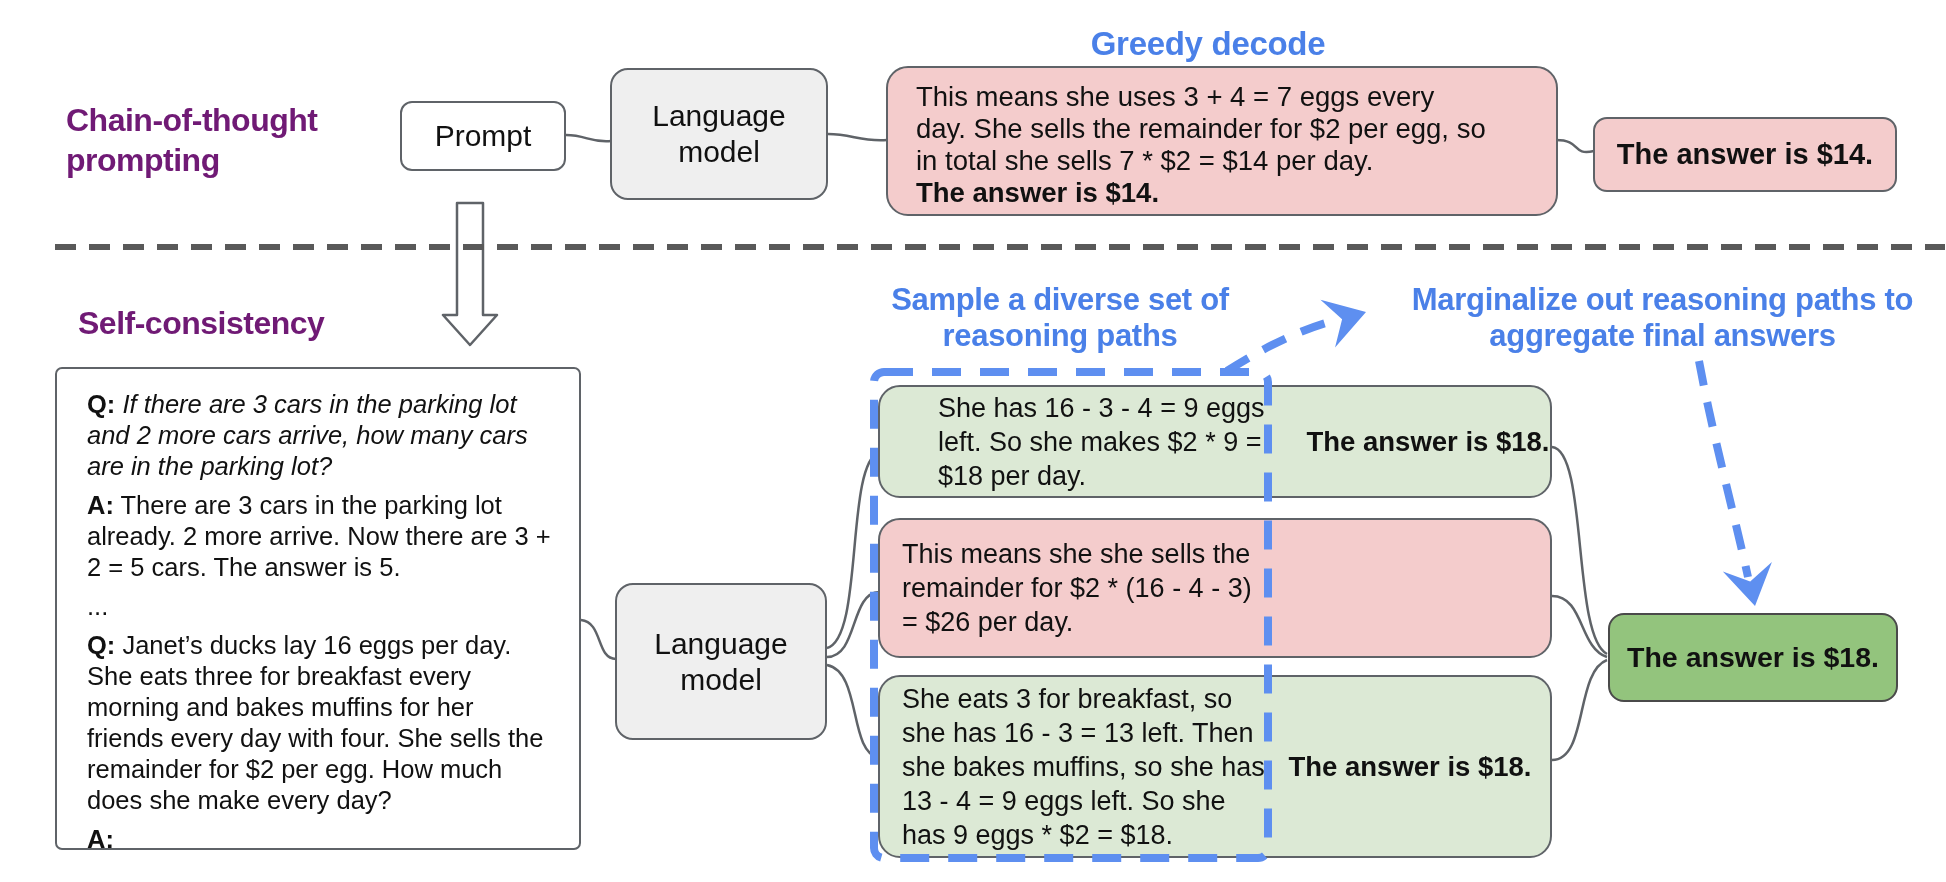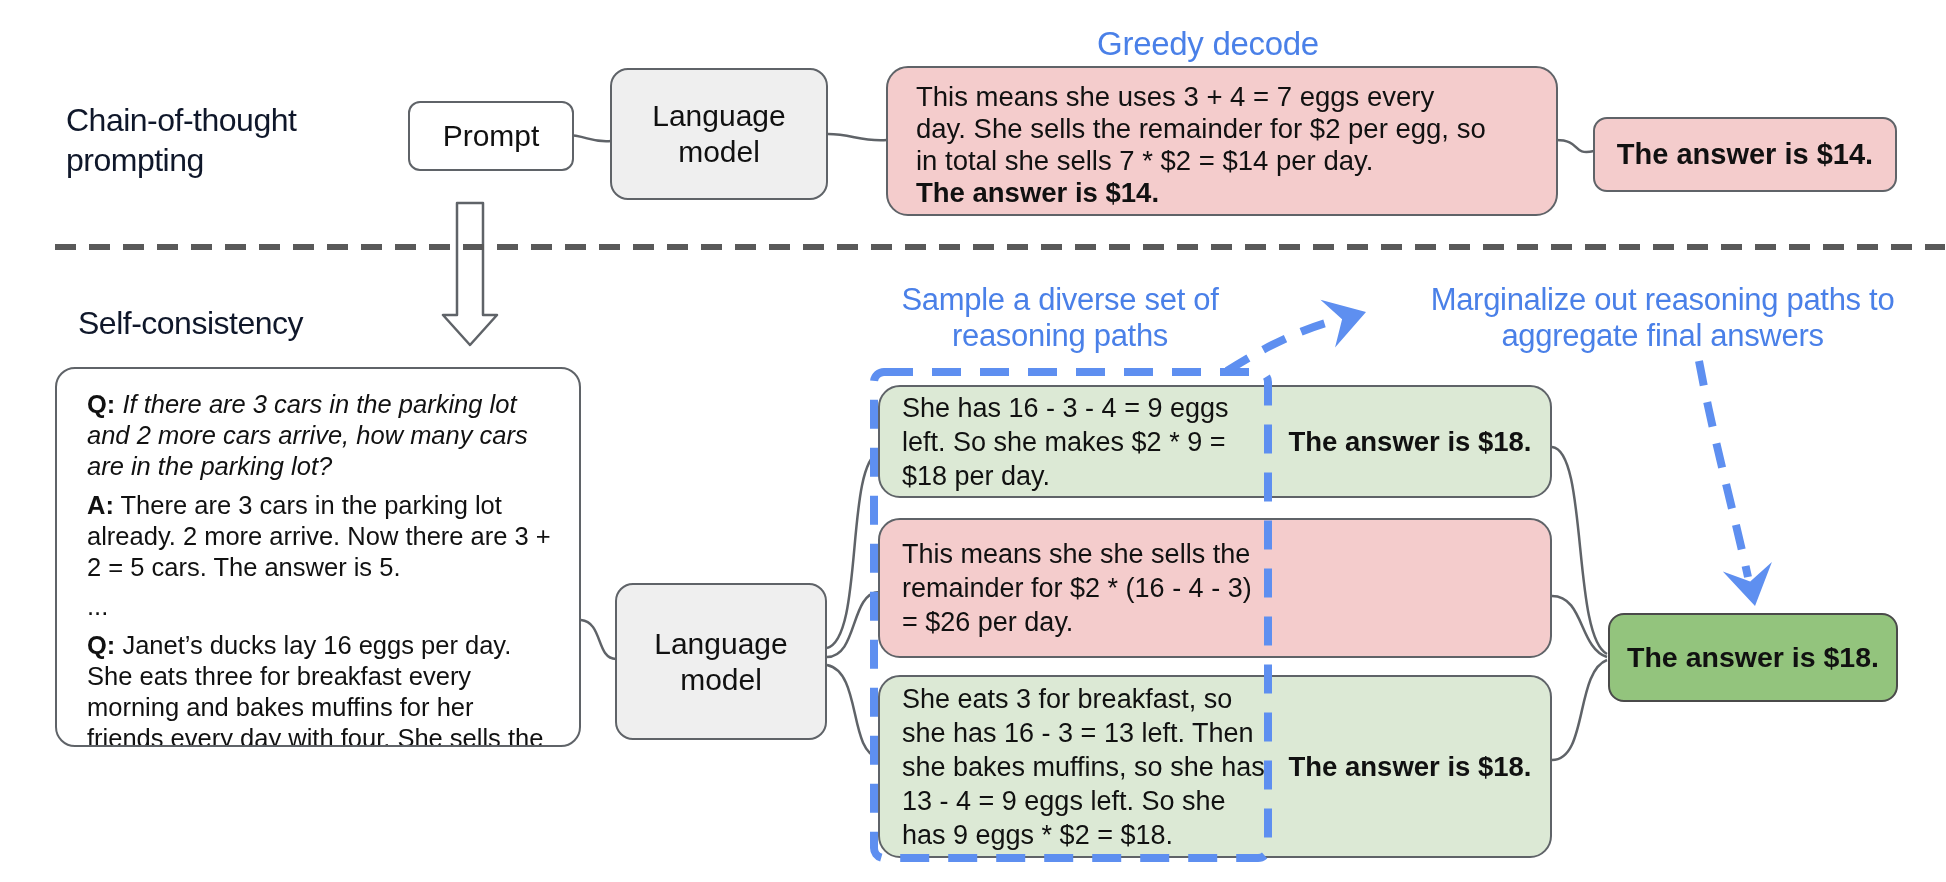--- a/index.html
+++ b/index.html
@@ -5,44 +5,44 @@
   :root{
     --pink:#f4cccc; --light-green:#dce9d5; --dark-green:#93c47d;
     --gray-fill:#efefef; --border:#5f6368; --divider:#595959;
     --blue-text:#4a80e8; --blue-dash:#5e8ff0; --ink:#111111; --bg:#ffffff;
   }
   html,body{margin:0;padding:0;background:var(--bg);}
   .stage{position:relative;width:1946px;height:882px;background:var(--bg);
          font-family:"Liberation Sans","DejaVu Sans",sans-serif;color:var(--ink);overflow:hidden;}
   svg.layer{position:absolute;left:0;top:0;width:1946px;height:882px;pointer-events:none;}
   .abs{position:absolute;box-sizing:border-box;}
-  .section-label{font-weight:normal;font-size:32px;line-height:1.25;color:#0f172a;letter-spacing:-0.5px;}
-  .blue-label{font-weight:normal;font-size:31px;line-height:36px;color:var(--blue-text);text-align:center;letter-spacing:-0.3px;}
+  .section-label{font-weight:bold;font-size:32px;line-height:1.25;color:#701a75;letter-spacing:-0.5px;}
+  .blue-label{font-weight:bold;font-size:31px;line-height:36px;color:var(--blue-text);text-align:center;letter-spacing:-0.3px;}
   .node{border:2.5px solid var(--border);display:flex;align-items:center;justify-content:center;text-align:center;background:#fff;}
-  .prompt-box{left:400px;top:101px;width:166px;height:70px;border-radius:12px;font-size:30px;margin-left:8px;}
+  .prompt-box{left:400px;top:101px;width:166px;height:70px;border-radius:12px;font-size:30px;}
   .lm-box{background:var(--gray-fill);border-radius:18px;font-size:30px;line-height:36px;}
   .lm1{left:610px;top:68px;width:218px;height:132px;}
   .lm2{left:615px;top:583px;width:212px;height:157px;}
   .greedy{left:1040px;top:26px;width:336px;font-size:33px;line-height:36px;}
   .cot-output{left:886px;top:66px;width:672px;height:150px;background:var(--pink);
     border:2.5px solid var(--border);border-radius:22px;padding:13px 70px 0 28px;
     font-size:27.5px;line-height:32px;}
   .cot-output b{display:block;}
   .answer-chip{background:var(--pink);border:2.5px solid var(--border);border-radius:14px;
     font-weight:bold;font-size:29px;}
   .ans1{left:1593px;top:117px;width:304px;height:75px;}
-  .qa-box{left:55px;top:367px;width:526px;height:380px;border:2.5px solid var(--border);
-    border-radius:20px;background:#fff;padding:20px 24px 0 30px;font-size:25.5px;line-height:31px;overflow:hidden;}
+  .qa-box{left:55px;top:367px;width:526px;height:483px;border:2.5px solid var(--border);
+    border-radius:7px;background:#fff;padding:20px 24px 0 30px;font-size:25.5px;line-height:31px;overflow:hidden;}
   .qa-box p{margin:0 0 8px 0;}
   .qa-box .q1txt{font-style:italic;}
   .sample-label{left:860px;top:282px;width:400px;}
   .marg-label{left:1395px;top:282px;width:535px;}
   .path-row{left:878px;width:674px;border:2.5px solid var(--border);border-radius:22px;
     display:flex;align-items:center;}
-  .row1{top:385px;height:113px;background:var(--light-green);}
+  .row1{top:385px;height:113px;background:var(--light-green);padding-left:36px;}
   .row2{top:518px;height:140px;background:var(--pink);gap:12px;}
   .row3{top:675px;height:183px;background:var(--light-green);}
   .reasoning{width:368px;padding-left:22px;font-size:27px;line-height:34px;}
   .row-answer{flex:1;text-align:center;font-weight:bold;font-size:27.5px;}
   .final-box{left:1608px;top:613px;width:290px;height:89px;background:var(--dark-green);
     border:2.5px solid #4a4a4a;border-radius:16px;font-weight:bold;font-size:28.5px;}
 </style>
 </head>
 <body>
 

